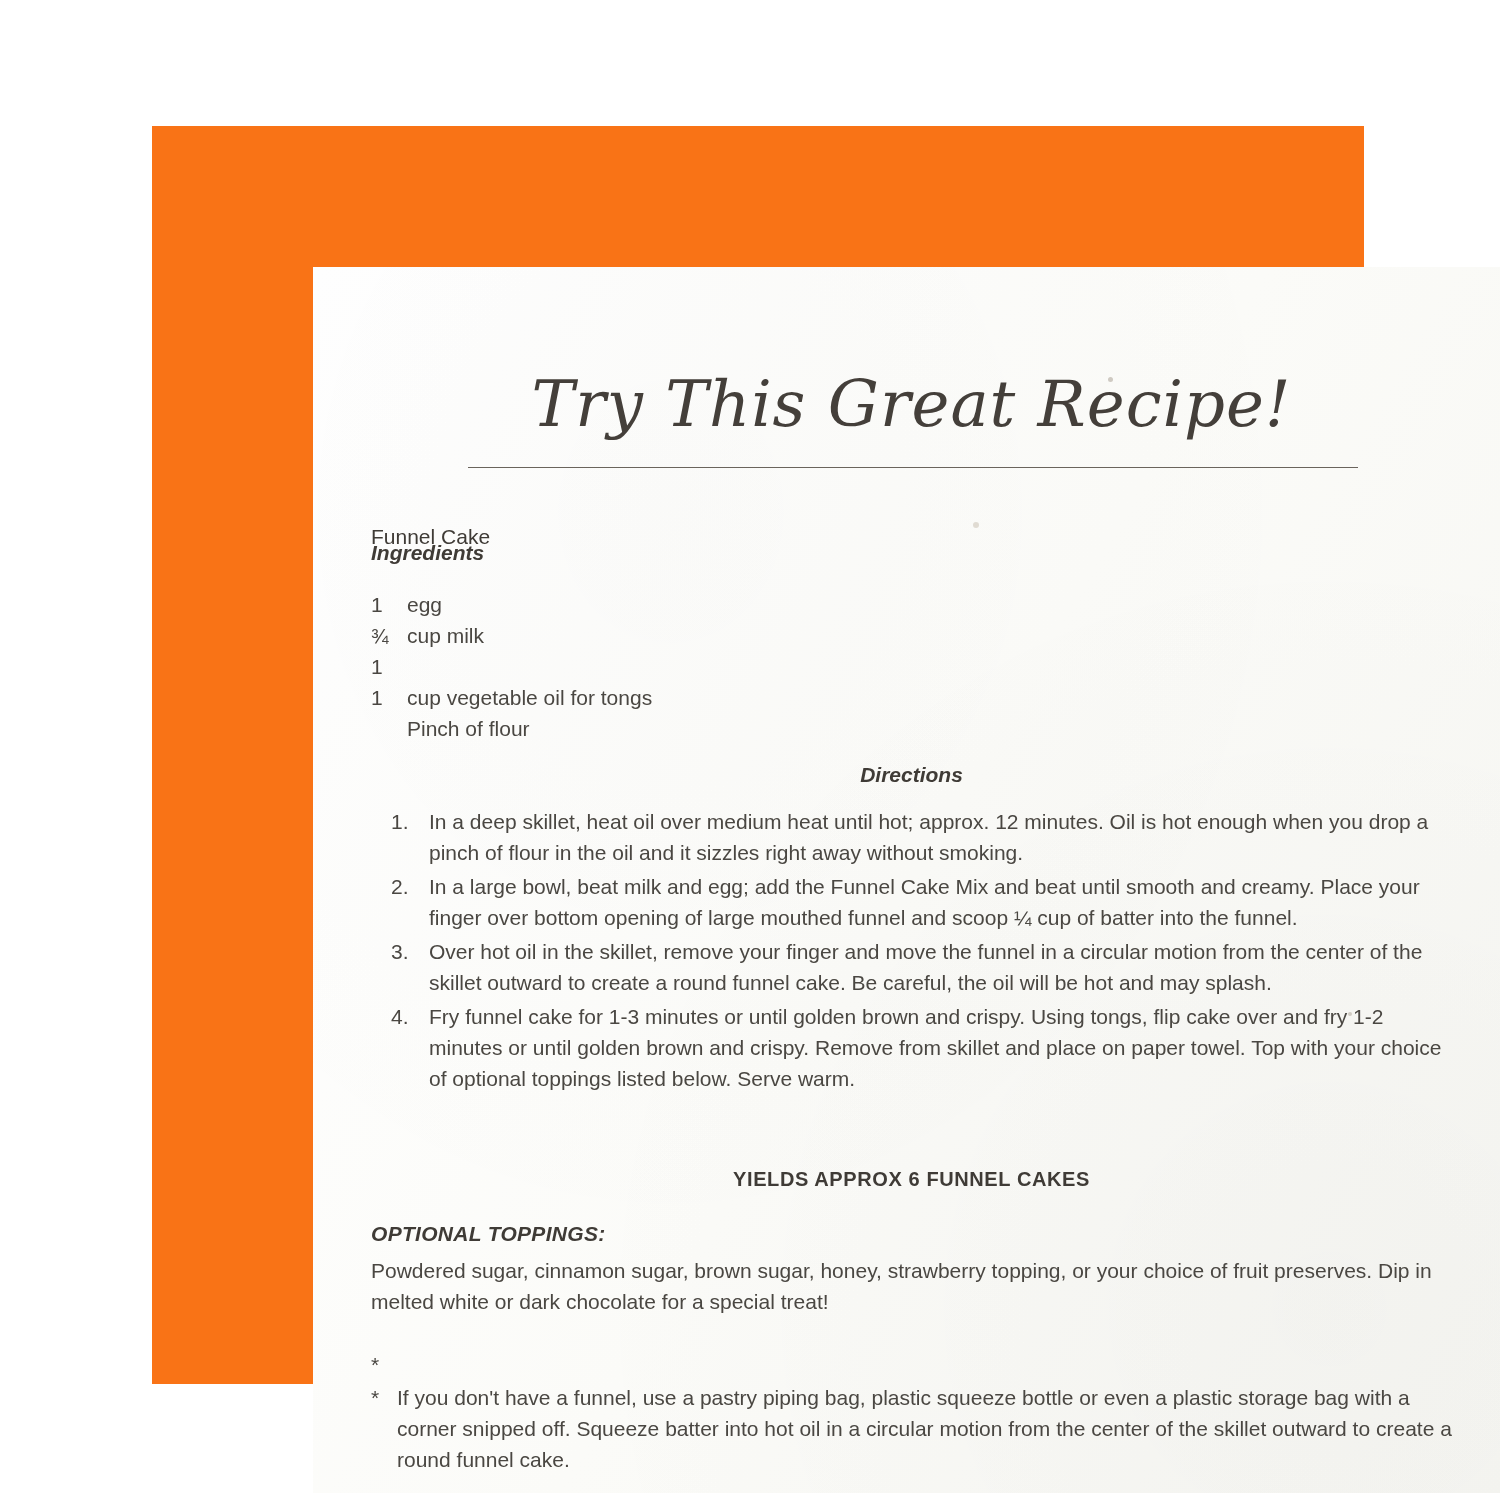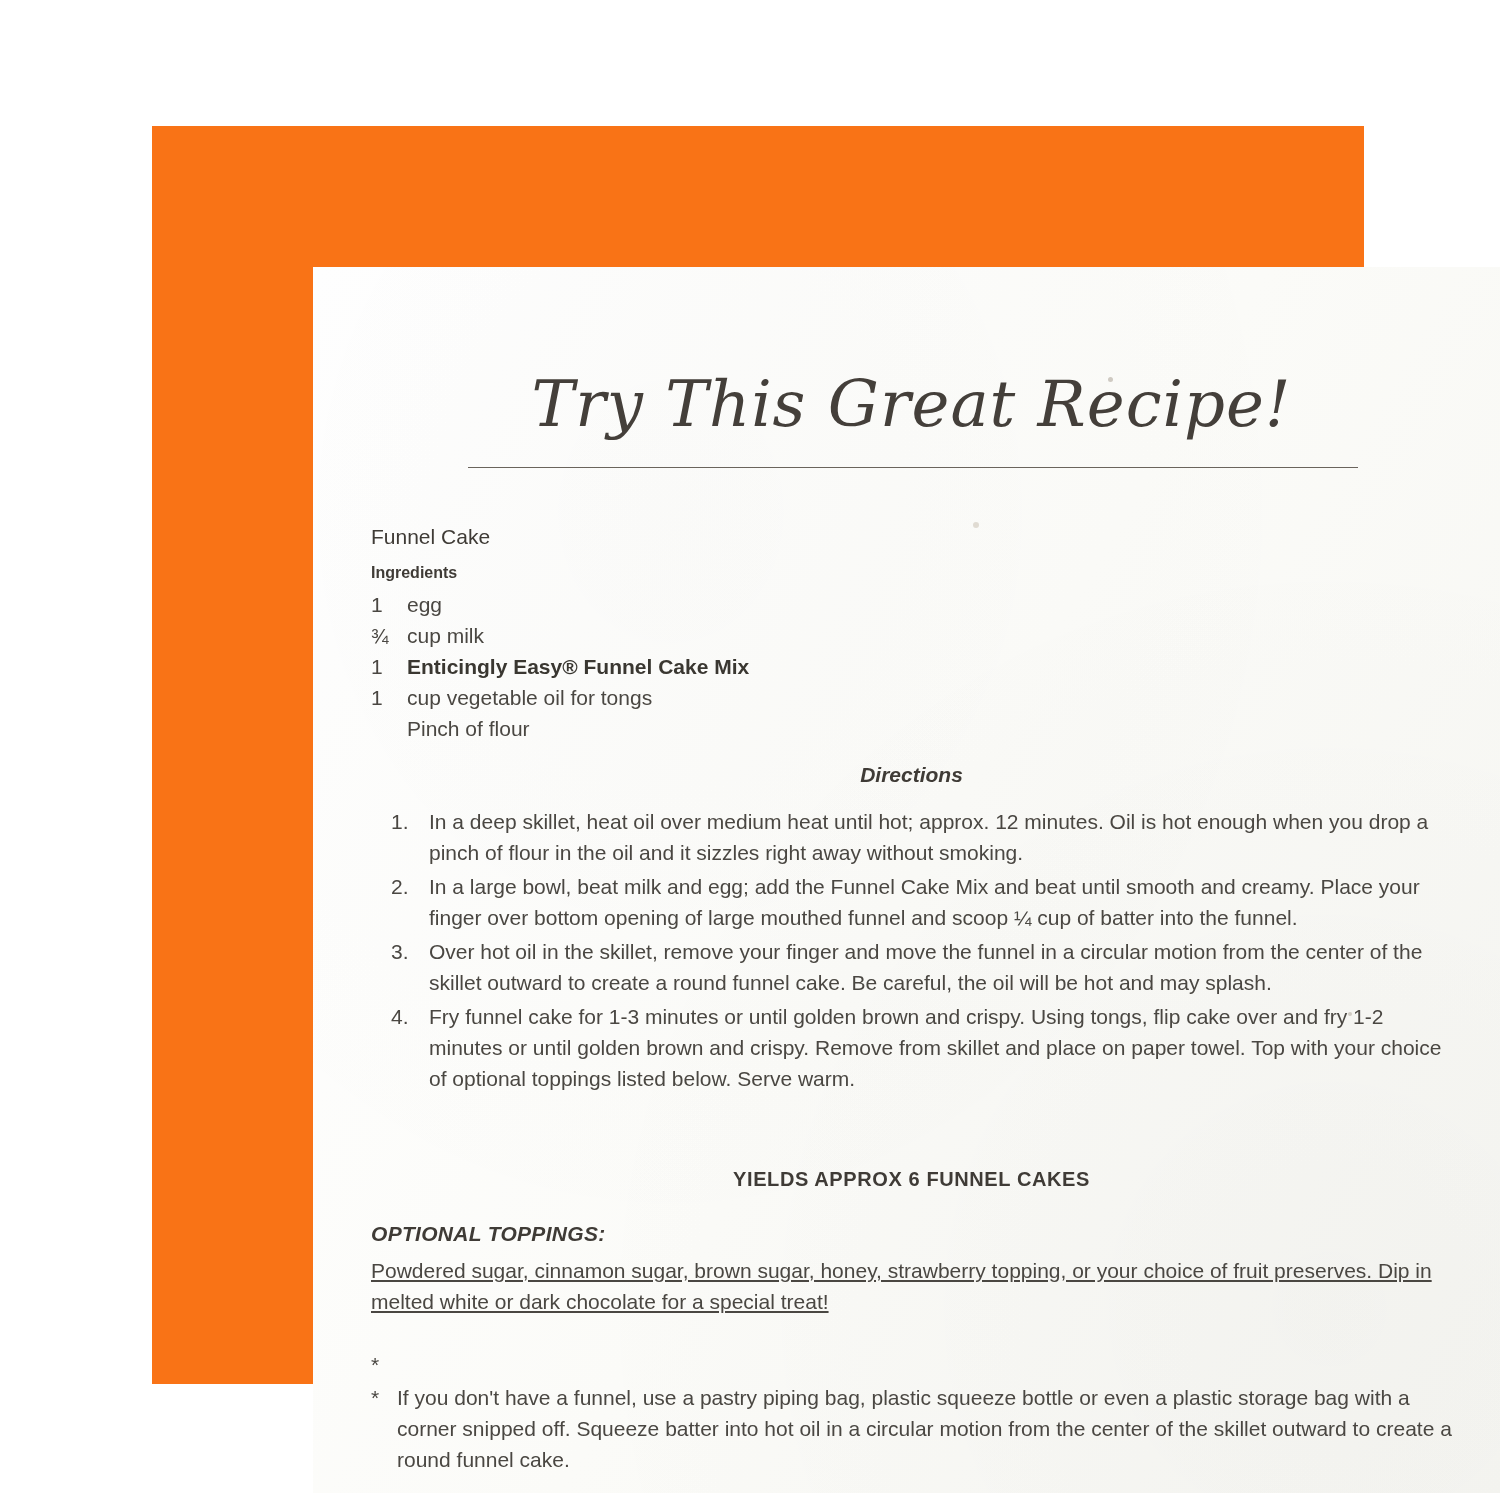--- a/index.html
+++ b/index.html
@@ -128,23 +128,24 @@
     position: absolute;
     left: 58px;
     top: 258px;
     font-size: 21px;
     font-weight: normal;
     color: #3f3b36;
   }
   .ingredients-head {
     position: absolute;
     left: 58px;
-    top: 297px;
-    font-size: 16px;
-    font-weight: bold;
+    top: 274px;
+    font-size: 21px;
+    font-weight: bold;
+    font-style: italic;
     color: #3f3b36;
   }
   .ing-list {
     position: absolute;
     left: 58px;
     top: 322px;
     width: 700px;
   }
   .ing-row {
     display: flex;
@@ -219,21 +220,20 @@
     color: #3f3b36;
   }
   .toppings-body {
     position: absolute;
     left: 58px;
     top: 988px;
     width: 1065px;
     font-size: 21px;
     line-height: 31px;
     color: #4a4742;
-    text-decoration: underline;
   }
 
   .notes {
     position: absolute;
     left: 58px;
     top: 1082px;
     width: 1090px;
   }
   .note {
     display: flex;
@@ -280,21 +280,20 @@
       <div class="ing-row">
         <span class="ing-qty">1</span>
         <span class="ing-text">egg</span>
       </div>
       <div class="ing-row">
         <span class="ing-qty">¾</span>
         <span class="ing-text">cup milk</span>
       </div>
       <div class="ing-row">
         <span class="ing-qty">1</span>
-        <span class="ing-text"><b>Enticingly Easy® Funnel Cake Mix</b></span>
       </div>
       <div class="ing-row">
         <span class="ing-qty">1</span>
         <span class="ing-text">cup vegetable oil for tongs</span>
       </div>
       <div class="ing-row">
         <span class="ing-qty"></span>
         <span class="ing-text">Pinch of flour</span>
       </div>
     </div>

